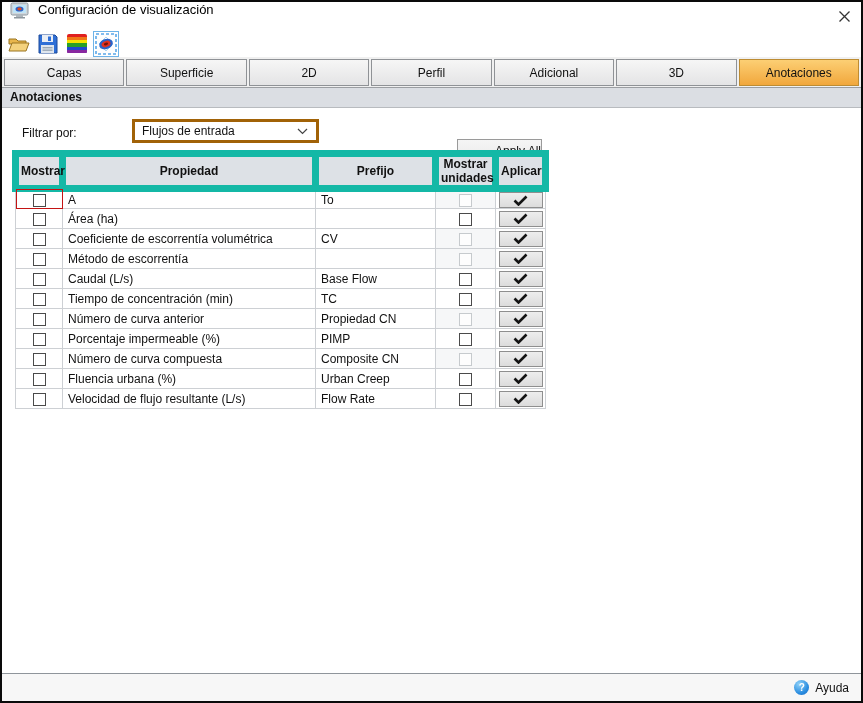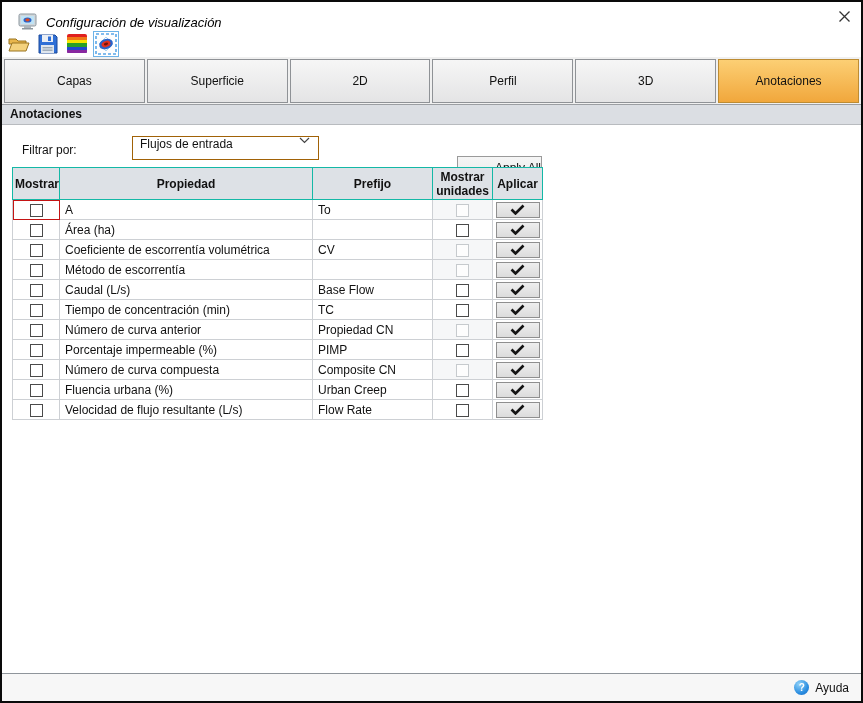--- a/index.html
+++ b/index.html
@@ -7,34 +7,34 @@
   body { font-family: "Liberation Sans", sans-serif; font-size: 12px; color: #111; }
 
   .dialog {
     position: absolute; inset: 0;
     border: 2px solid #0a0a0a;
     background: #fff;
     display: flex; flex-direction: column;
   }
 
   
-  .titlebar { height: 28px; display: flex; align-items: flex-end; padding-left: 16px; background: #fff; flex: 0 0 auto; font-style: italic; }
+  .titlebar { height: 28px; display: flex; align-items: flex-start; padding-left: 8px; background: #fff; flex: 0 0 auto; }
   .app-icon { width: 19px; height: 17px; margin-right: 9px; }
   .title-text { font-size: 13px; color: #000; }
   .close-btn { margin-left: auto; width: 34px; height: 100%; display: flex; align-items: center; justify-content: center; cursor: default; }
 
   
   .toolbar { height: 27px; display: flex; align-items: center; gap: 5px; padding-left: 5px; background: #fff; flex: 0 0 auto; }
   .tool-btn { width: 24px; height: 24px; display: flex; align-items: center; justify-content: center; }
   .tool-btn.selected { outline: 1px solid #6db3e8; }
   .rainbow { width: 20px; height: 20px; border-radius: 2px; overflow: hidden; display: flex; flex-direction: column; }
   .rainbow div { flex: 1; }
 
   
-  .tab-bar { height: 48px; background: #f0f0f0; display: flex; gap: 2px; padding: 2px 2px 1px 2px; flex: 0 0 auto; border-bottom: 1px solid #9b9ea2; }
+  .tab-bar { height: 31px; background: #f0f0f0; display: flex; gap: 2px; padding: 2px 2px 1px 2px; flex: 0 0 auto; border-bottom: 1px solid #9b9ea2; }
   .tab {
     flex: 1; display: flex; align-items: center; justify-content: center;
     border: 1px solid #8f9296;
     background: linear-gradient(#f6f6f6, #e4e4e5);
     font-size: 12px; color: #111; cursor: default;
   }
   .tab.active {
     border-color: #bd8c33;
     background: linear-gradient(#fccf74, #f1a73c);
   }
@@ -45,39 +45,39 @@
     background: #dbdee3; font-weight: bold; font-size: 12px;
     border-bottom: 1px solid #b8bbbf; flex: 0 0 auto;
   }
 
   
   .content { position: relative; flex: 1 1 auto; background: #fff; border-bottom: 1px solid #8f959b; overflow: hidden; }
 
   .filter-label { position: absolute; left: 20px; top: 18px; }
   .filter-select {
     position: absolute; left: 130px; top: 11px; width: 187px; height: 24px;
-    border: 1px solid #a16207; background: #fff;
-    display: flex; align-items: flex-start; padding-left: 7px;
+    border: 3px solid #a16207; background: #fff;
+    display: flex; align-items: center; padding-left: 7px;
   }
   .filter-select .chev { margin-left: auto; margin-right: 8px; }
   .apply-all-btn {
     position: absolute; left: 455px; top: 11px; width: 85px; height: 24px;
     border: 1px solid #9a9a9a; background: linear-gradient(#f5f5f5, #eaeaea);
     display: flex; align-items: center; justify-content: flex-end; font-size: 12px; margin-top: 20px;
   }
 
   
   table.prop-table {
     position: absolute; left: 10px; top: 42px; width: 530px;
     border-collapse: collapse; table-layout: fixed;
     border: 1px solid #a2a7ac;
   }
   .prop-table th {
     height: 32px; background: #dde1e6; font-weight: bold; font-size: 12px;
-    border: 1px solid #14b8a6; text-align: center; padding: 0 2px;
+    border: 7px solid #14b8a6; text-align: center; padding: 0 2px;
   }
   .prop-table td {
     height: 20px; border: 1px solid #cdd0d4; background: #fff;
     font-size: 12px; padding: 0; vertical-align: middle; overflow: hidden; white-space: nowrap;
   }
   .prop-table td.txt { padding-left: 5px; text-align: left; }
   .prop-table td.ctr { text-align: center; }
   .prop-table td.dim { background: #f6f7f8; }
   .prop-table td.focused { outline: 1px solid #c41414; outline-offset: -1px; }
 
@@ -163,20 +163,23 @@
         <span>Capas</span>
       </div>
       <div class="tab">
         <span>Superficie</span>
       </div>
       <div class="tab">
         <span>2D</span>
       </div>
       <div class="tab">
         <span>Perfil</span>
+      </div>
+      <div class="tab">
+        <span>Adicional</span>
       </div>
       <div class="tab">
         <span>3D</span>
       </div>
       <div class="tab active">
         <span>Anotaciones</span>
       </div>
     </div>
 
   <div class="section-header">Anotaciones</div>

